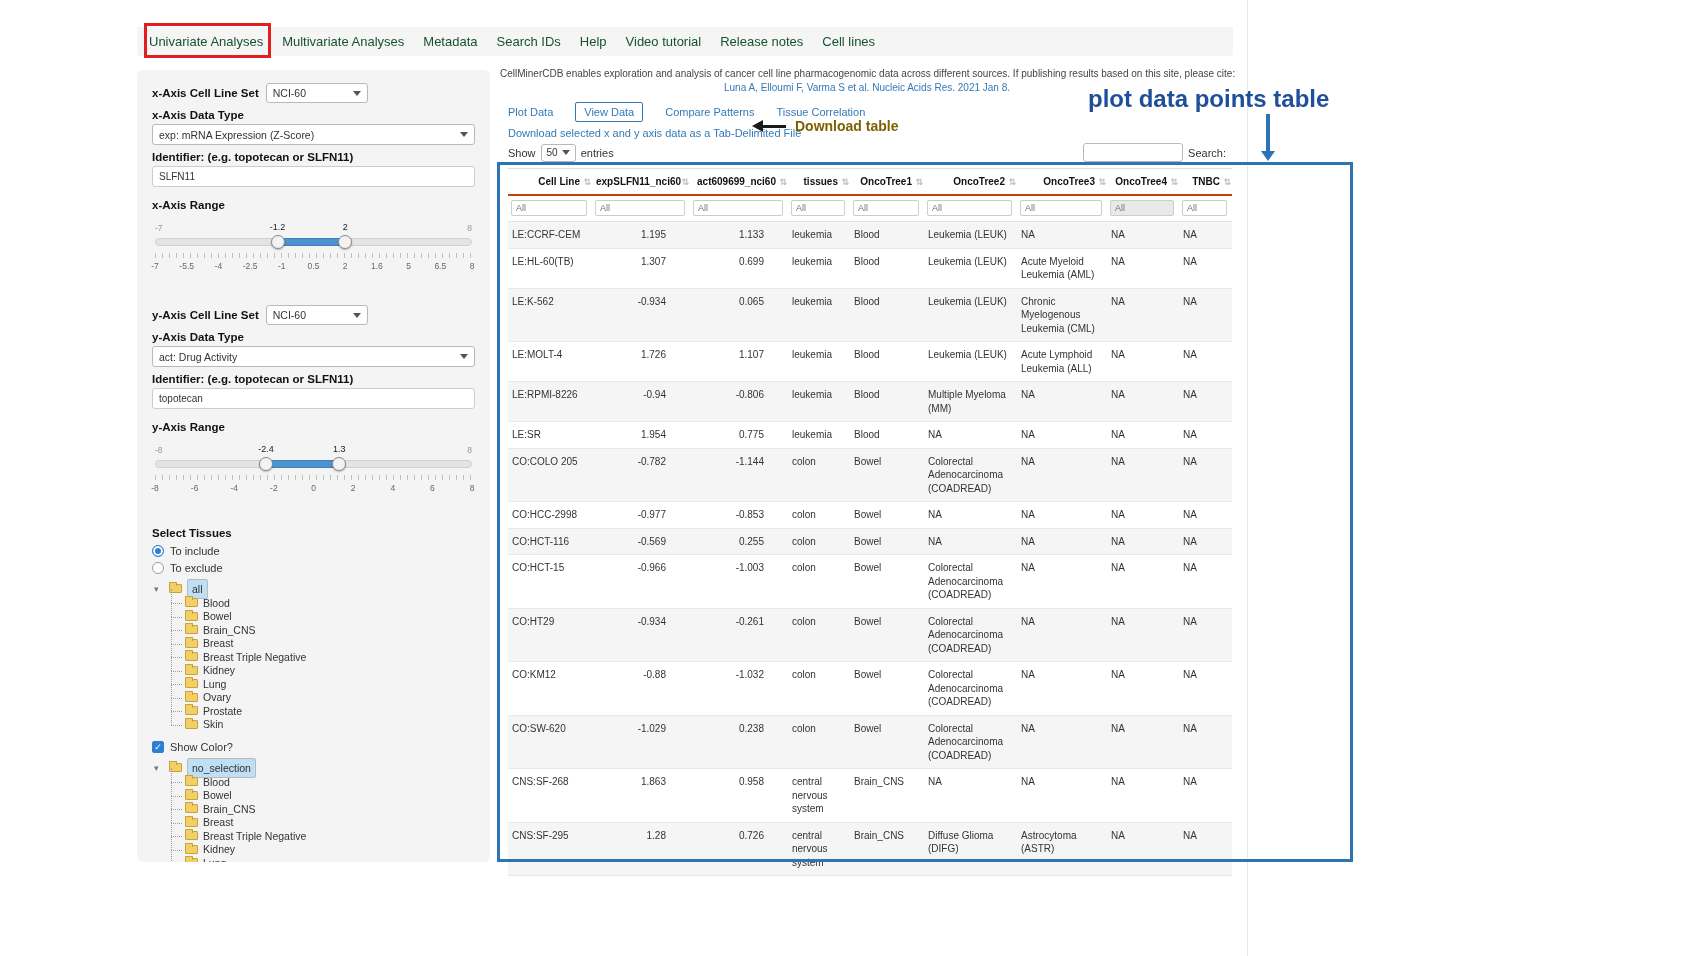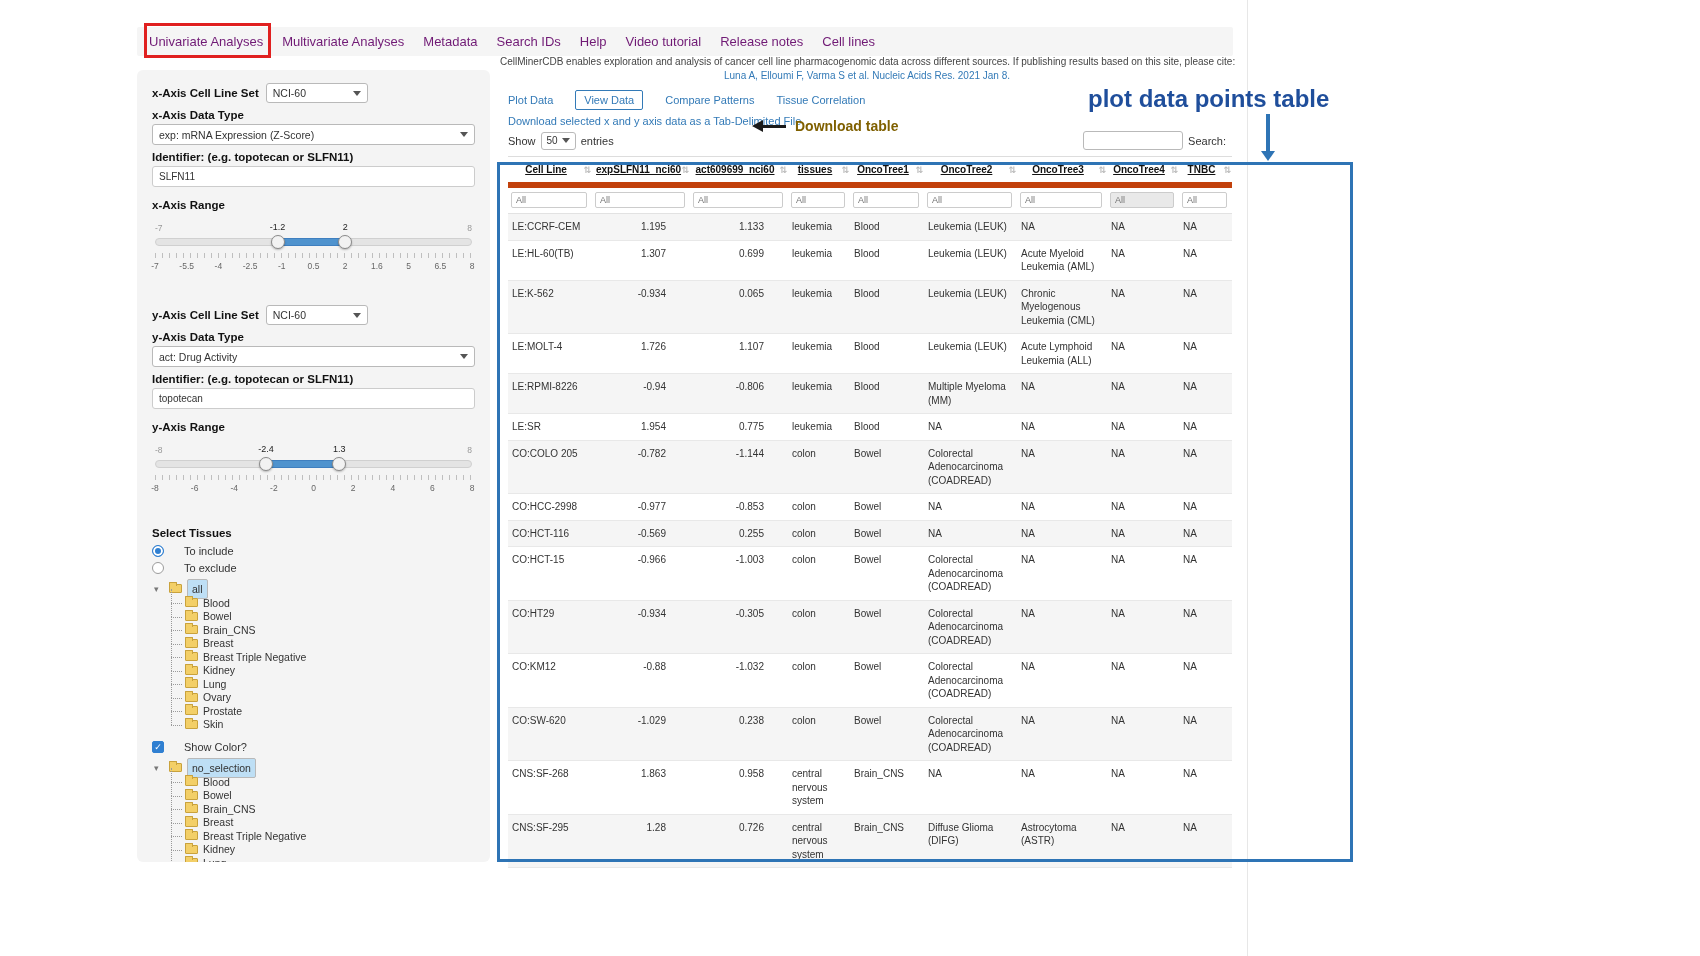--- a/index.html
+++ b/index.html
@@ -1,20 +1,20 @@
 <!DOCTYPE html>
 <html><head>
 <meta charset="utf-8">
 <style>
   *{box-sizing:border-box;margin:0;padding:0;}
   body{font-family:"Liberation Sans","DejaVu Sans",sans-serif;background:#fff;}
   .canvas{position:relative;width:1700px;height:956px;background:#fff;overflow:hidden;color:#333;}
 
   
-  .topnav{position:absolute;left:137px;top:27px;width:1096px;height:29px;background:#f5f5f5;display:flex;align-items:center;gap:19px;padding:0 12px;font-size:13px;color:#701a75;border-radius:2px;}
+  .topnav{position:absolute;left:137px;top:27px;width:1096px;height:29px;background:#f5f5f5;display:flex;align-items:center;gap:19px;padding:0 12px;font-size:13px;color:#14532d;border-radius:2px;}
   .nav-item{cursor:pointer;white-space:nowrap;}
 
   
   .sidebar{position:absolute;left:137px;top:70px;width:353px;height:792px;background:#f4f4f4;border-radius:6px;padding:13px 15px;font-size:11.5px;color:#222;overflow:hidden;}
   .inline-row{display:flex;align-items:center;gap:7px;height:20px;margin-bottom:6px;}
   .lbl{font-weight:bold;font-size:11.5px;color:#111;}
   .sublbl{margin-top:6px;margin-bottom:3px;}
   .sel{background:#fff;border:1px solid #b9b9b9;border-radius:3px;height:20px;display:flex;align-items:center;justify-content:space-between;padding:0 6px;font-size:10.5px;cursor:pointer;color:#333;gap:6px;}
   .sel-small{width:102px;}
   .sel-full{width:100%;height:21px;margin-bottom:4px;}
@@ -29,54 +29,54 @@
   .sl-track{position:absolute;left:0;right:0;top:15px;height:8px;background:#e4e4e4;border:1px solid #d0d0d0;border-radius:4px;}
   .sl-bar{position:absolute;top:-1px;height:8px;background:#4f93ce;border:1px solid #3f7fbf;}
   .sl-handle{position:absolute;top:-4px;width:14px;height:14px;margin-left:-7px;background:#f2f2f2;border:1px solid #8a8a8a;border-radius:50%;box-shadow:0 1px 2px rgba(0,0,0,.25);cursor:pointer;}
   .sl-tickstrip{position:absolute;left:0;right:0;top:30px;height:5px;background:repeating-linear-gradient(to right,#a8a8a8 0 1px,transparent 1px 7px);opacity:.7;}
   .sl-ticklabels{position:absolute;left:0;right:0;top:38px;height:12px;}
   .sl-tick{position:absolute;transform:translateX(-50%);font-size:8.5px;color:#666;white-space:nowrap;}
 
   .spacer-lg{height:20px;} .spacer-md{height:14px;}
 
   
-  .radio-row{display:flex;align-items:center;gap:20px;height:17px;font-size:11px;color:#333;cursor:pointer;}
+  .radio-row{display:flex;align-items:center;gap:6px;height:17px;font-size:11px;color:#333;cursor:pointer;}
   .radio{width:12px;height:12px;border-radius:50%;border:1px solid #9c9c9c;background:#fff;flex:none;}
   .radio.on{border-color:#2f7fd1;background:#2f7fd1;box-shadow:inset 0 0 0 2px #fff;}
   .checkbox{width:12px;height:12px;border-radius:2px;border:1px solid #2f7fd1;background:#2f7fd1;color:#fff;font-size:9px;line-height:10px;text-align:center;flex:none;}
   .check-row{margin:7px 0 4px;}
 
   
   .tree{margin:5px 0 6px 2px;font-size:10.5px;color:#333;}
   .tree-root{display:flex;align-items:center;gap:5px;height:15px;cursor:pointer;}
   .tree-toggle{font-size:9px;color:#777;width:10px;flex:none;}
   .folder{position:relative;width:13px;height:9px;background:#f3cf67;border:1px solid #c9a23c;border-radius:1px;flex:none;}
   .folder::before{content:"";position:absolute;left:-1px;top:-3px;width:6px;height:3px;background:#f3cf67;border:1px solid #c9a23c;border-bottom:none;border-radius:1px 1px 0 0;}
   .tree-root-label.sel{background:#bedff5;padding:0 4px;border-radius:2px;}
   .tree-children{list-style:none;margin-left:15px;}
   .tree-children li{position:relative;display:flex;align-items:center;gap:5px;height:13.5px;padding-left:16px;cursor:pointer;}
   .tree-children li::before{content:"";position:absolute;left:2px;top:-7px;height:14px;border-left:1px dotted #999;}
   .tree-children li::after{content:"";position:absolute;left:2px;top:7px;width:11px;border-top:1px dotted #999;}
 
   
-  .main{position:absolute;left:500px;top:56px;width:734px;font-size:11px;}
+  .main{position:absolute;left:500px;top:68px;width:734px;font-size:11px;}
   .citation{text-align:center;font-size:10px;color:#444;white-space:nowrap;}
   .citation-link{text-align:center;font-size:10px;color:#337ab7;margin-top:3px;cursor:pointer;}
   .view-tabs{display:flex;align-items:center;gap:22px;margin:9px 0 0 8px;font-size:11px;color:#337ab7;}
   .vtab{cursor:pointer;padding:3px 0;}
   .vtab.active{border:1px solid #337ab7;padding:3px 8px;border-radius:2px;}
   .dl-link{margin:5px 0 0 8px;font-size:11px;color:#337ab7;cursor:pointer;display:inline-block;}
   .controls{display:flex;align-items:center;margin:4px 8px 0;font-size:11px;color:#333;}
   .mini-select{display:inline-flex;align-items:center;gap:4px;border:1px solid #b9b9b9;border-radius:3px;background:#fff;height:18px;padding:0 5px;font-size:10px;margin:0 5px;cursor:pointer;}
   .search-wrap{margin-left:auto;display:flex;align-items:center;gap:5px;}
   .search-input{width:100px;height:19px;border:1px solid #b9b9b9;border-radius:3px;background:#fff;padding:0 5px;font-family:inherit;font-size:10px;}
 
   
   .data-table{width:724px;margin:6px 0 0 8px;border-collapse:collapse;table-layout:fixed;font-size:10px;color:#333;background:#fff;}
-  .data-table th{position:relative;text-align:center;font-size:10px;font-weight:bold;padding:7px 12px 7px 4px;border-top:1px solid #ddd;border-bottom:6px solid #c2410c;white-space:nowrap;color:#111;cursor:pointer;text-decoration:underline;}
+  .data-table th{position:relative;text-align:right;font-size:10px;font-weight:bold;padding:7px 12px 7px 4px;border-top:1px solid #ddd;border-bottom:2px solid #c2410c;white-space:nowrap;color:#111;cursor:pointer;}
   .data-table th:nth-child(1){width:84px;} .data-table th:nth-child(2){width:98px;}
   .data-table th:nth-child(3){width:98px;} .data-table th:nth-child(4){width:62px;}
   .data-table th:nth-child(5){width:74px;} .data-table th:nth-child(6){width:93px;}
   .data-table th:nth-child(7){width:90px;} .data-table th:nth-child(8){width:72px;}
   .data-table th:nth-child(9){width:53px;}
   .sort-icon{position:absolute;right:1px;top:8px;font-size:9px;color:#bbb;}
   .filter-row td{padding:4px 5px 5px 3px;border-bottom:1px solid #e2e2e2;}
   .filter-input{width:100%;height:16px;border:1px solid #ccc;border-radius:2px;font-size:9px;padding:0 4px;background:#fff;font-family:inherit;color:#333;}
   .filter-row td:nth-child(8) .filter-input{background:#e9e9e9;}
   .data-table tbody td{padding:6px 6px 6px 4px;border-bottom:1px solid #e8e8e8;vertical-align:top;line-height:1.35;overflow-wrap:break-word;}
@@ -457,21 +457,21 @@
             <td>colon</td>
             <td>Bowel</td>
             <td>Colorectal Adenocarcinoma (COADREAD)</td>
             <td>NA</td>
             <td>NA</td>
             <td>NA</td>
           </tr>
           <tr>
             <td>CO:HT29</td>
             <td class="num">-0.934</td>
-            <td class="num">-0.305</td>
+            <td class="num">-0.261</td>
             <td>colon</td>
             <td>Bowel</td>
             <td>Colorectal Adenocarcinoma (COADREAD)</td>
             <td>NA</td>
             <td>NA</td>
             <td>NA</td>
           </tr>
           <tr>
             <td>CO:KM12</td>
             <td class="num">-0.88</td>

